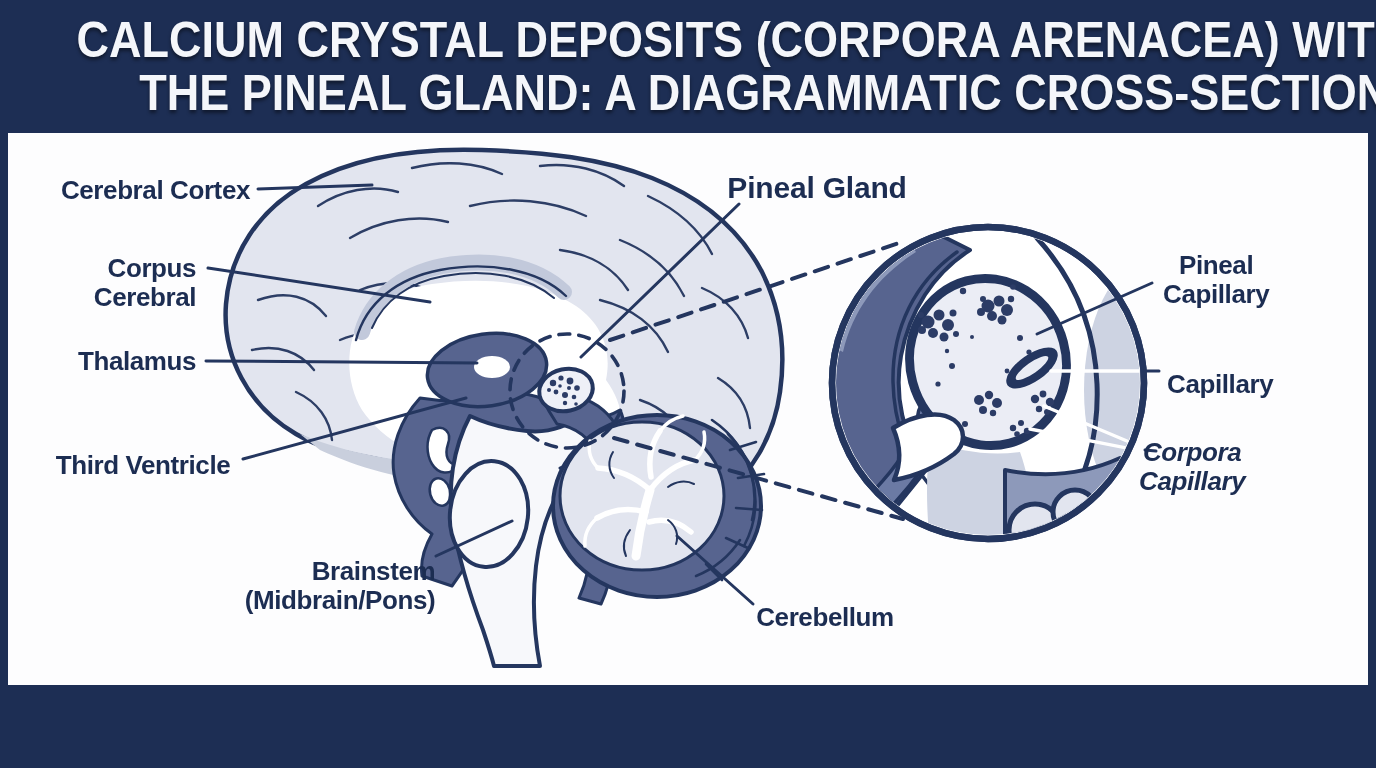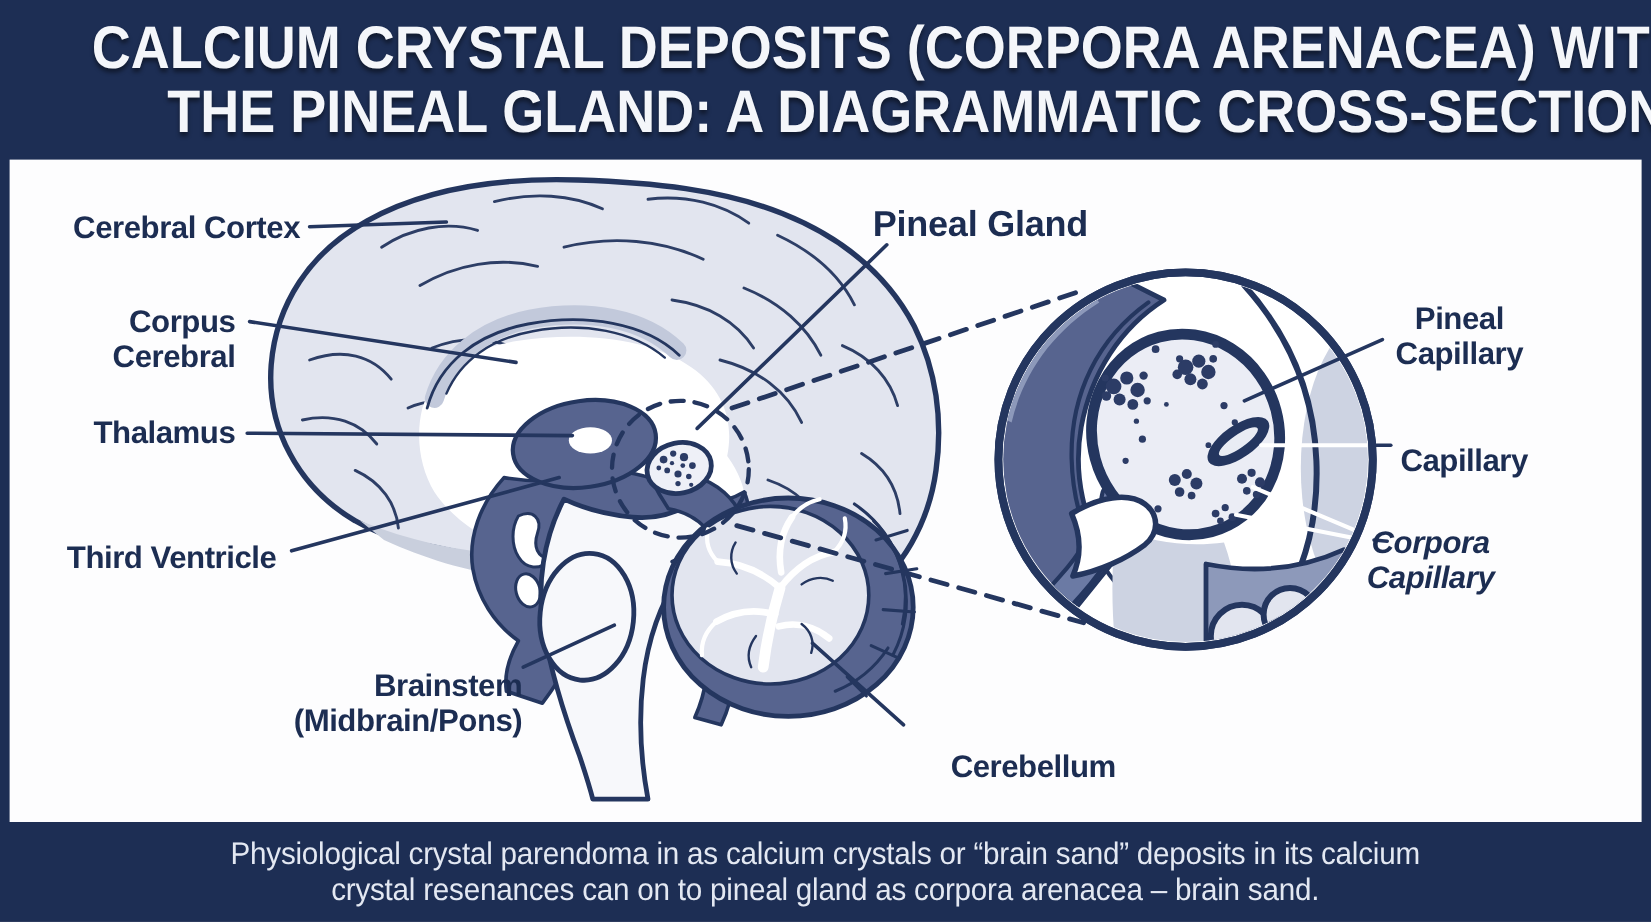--- a/index.html
+++ b/index.html
@@ -274,36 +274,30 @@
 
   <div class="lbl c" style="left:137px;top:361px;">Thalamus</div>
 
   <div class="lbl c" style="left:340px;top:586px;">
     <div>Brainstem</div>
     <div>(Midbrain/Pons)</div>
   </div>
 
   <div class="lbl c" style="left:143px;top:465px;">Third Ventricle</div>
 
-  <div class="lbl c" style="left:825px;top:639px;margin-left:36px;">Cerebellum</div>
+  <div class="lbl c" style="left:825px;top:617px;">Cerebellum</div>
 
   <div class="lbl c big" style="left:817px;top:187px;">Pineal Gland</div>
 
   <div class="lbl l" style="left:1163px;top:280px;">
     <div>Pineal</div>
     <div>Capillary</div>
   </div>
 
   <div class="lbl l" style="left:1167px;top:384px;">Capillary</div>
 
   <div class="lbl l" style="left:1139px;top:467px;font-style:italic;">
     <div>Corpora</div>
     <div>Capillary</div>
   </div>
 
-  <div class="caption">
-    <div class="caption-inner">
-      <div>Physiological crystal parendoma in as calcium crystals or “brain sand” deposits in its calcium</div>
-      <div>crystal resenances can on to pineal gland as corpora arenacea – brain sand.</div>
-    </div>
-  </div>
 
 </div>
 
 </body></html>

